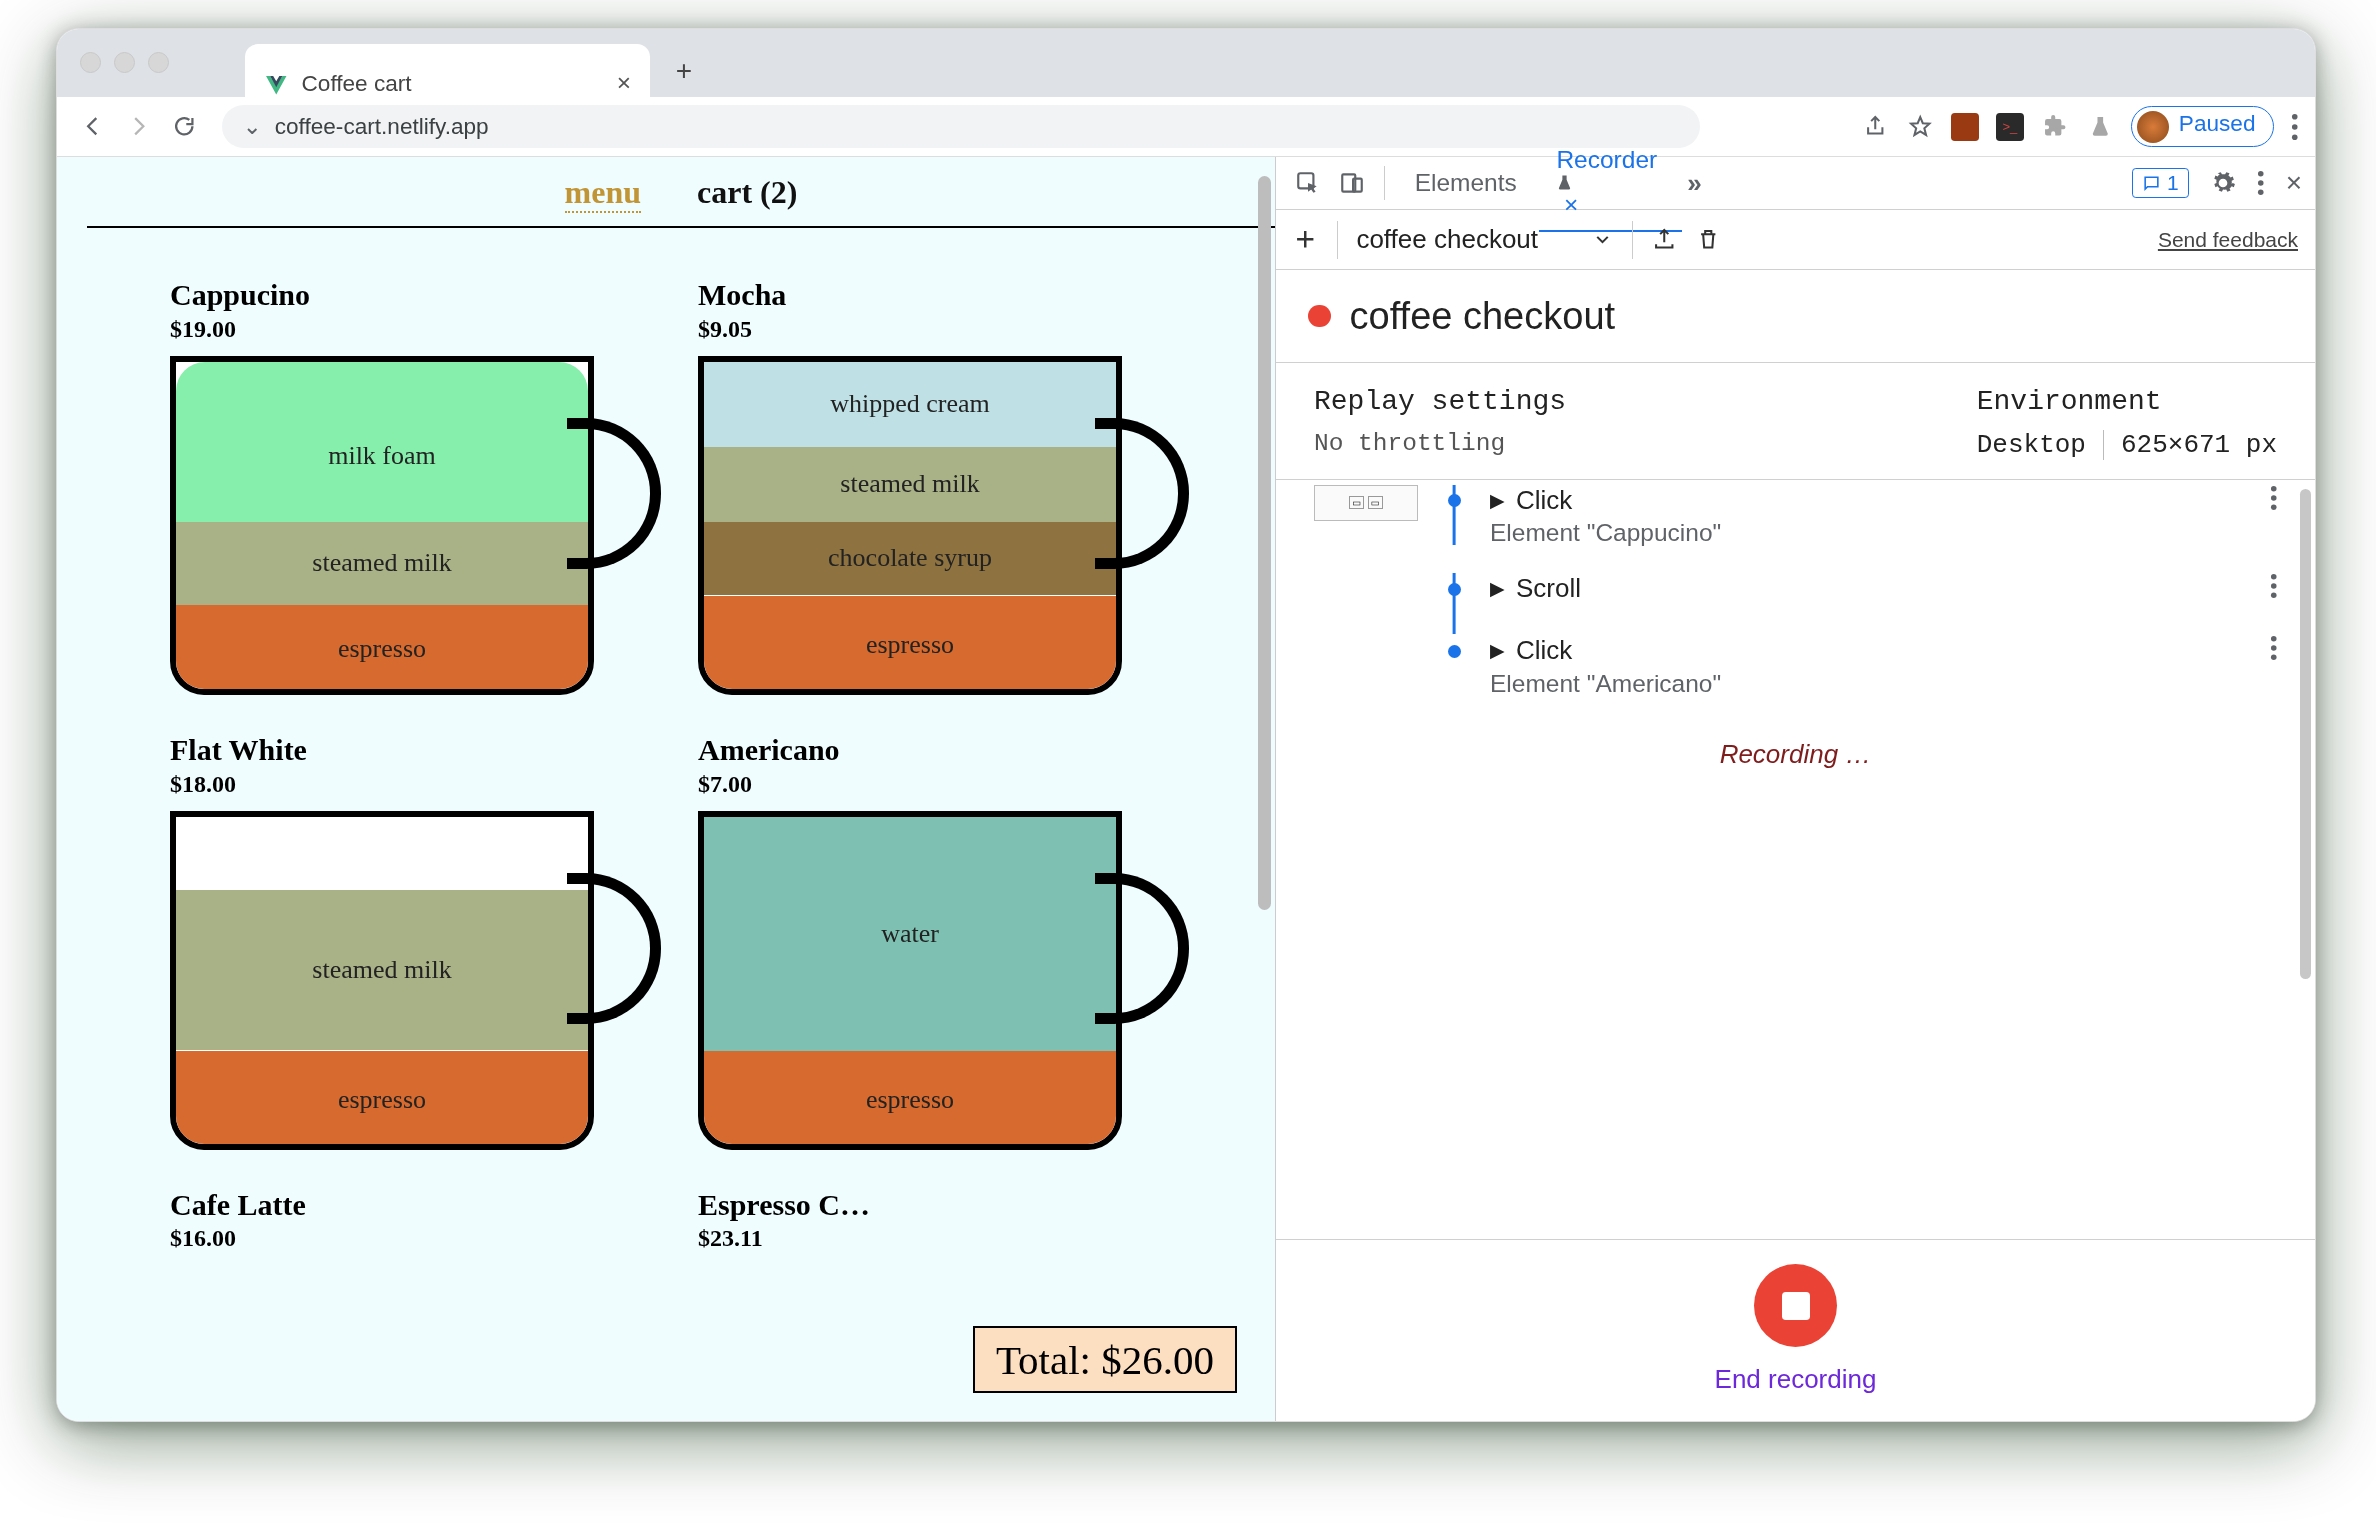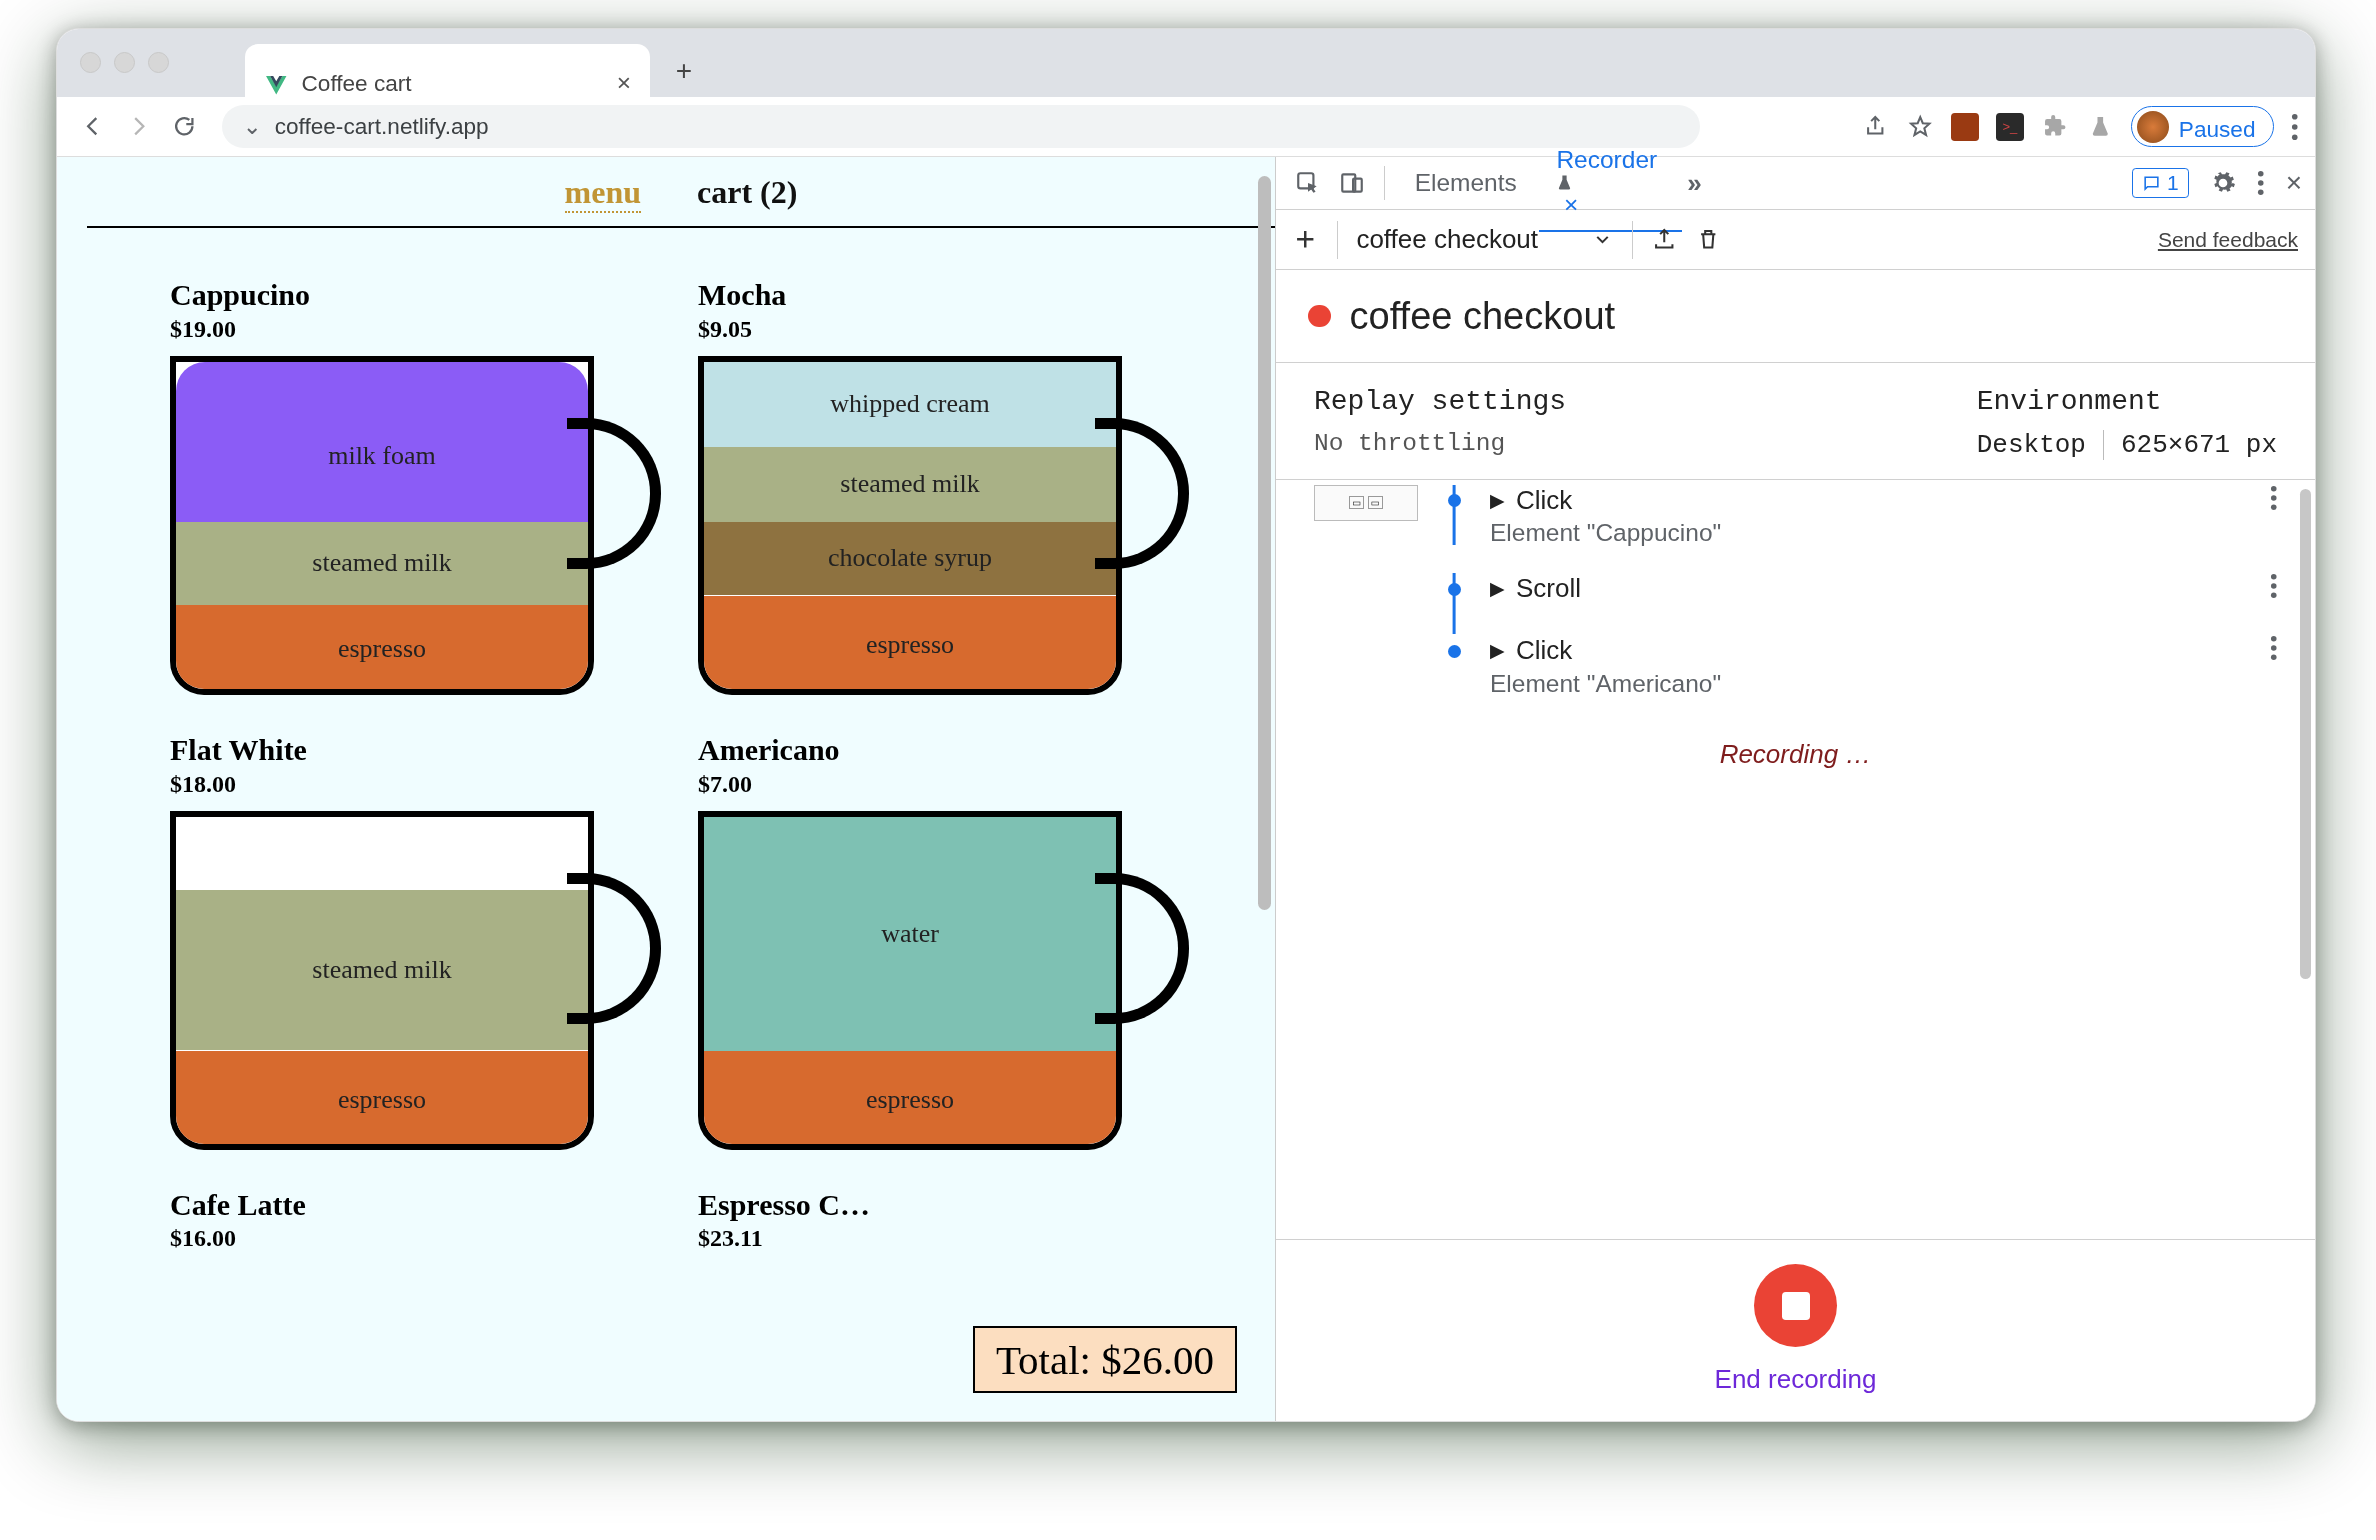--- a/index.html
+++ b/index.html
@@ -66,21 +66,21 @@
   display:flex; align-items:center;
   padding:0 21px;
   font-size:22.6px; color:#3c4043;
   gap:13px;
   width: 1478px;
 }
 .url-field .chev { color:#5f6368; }
 .addr-right { margin-left:auto; display:flex; align-items:center; gap:17px; }
 .ext-icon { width:28px; height:28px; display:flex; align-items:center; justify-content:center; }
 .paused-pill {
-  display:flex; align-items:flex-end; gap:9.4px;
+  display:flex; align-items:flex-start; gap:9.4px;
   border:1.9px solid #1a73e8; border-radius:22.6px;
   padding:3.8px 17px 3.8px 5.6px;
   color:#1a73e8; font-size:22.6px;
 }
 .avatar { width:32px; height:32px; border-radius:50%; background: radial-gradient(#d97b3a,#8a4a1a); }
 .menu-dots { color:#5f6368; }
 
 
 .content-split { display:flex; height: calc(100% - 128px); }
 .page { flex:1; background:#f0fdff; overflow:hidden; position:relative; }
@@ -336,21 +336,21 @@
       <div class="page-nav">
         <span class="menu-link">menu</span>
         <span class="cart-link">cart (2)</span>
       </div>
       <div class="products" id="products">
           <div class="product">
     <h3>Cappucino</h3>
     <div class="price">$19.00</div>
     <div class="cup">
        <div class="cup-body">
-                <div class="layer" style="top:0px;height:189px;background:#8b5cf6;border-radius:29px;">milk foam</div>
+                <div class="layer" style="top:0px;height:189px;background:#86efac;border-radius:29px;">milk foam</div>
                 <div class="layer" style="top:160px;height:83px;background:#a9b186;">steamed milk</div>
                 <div class="layer" style="top:243px;height:89px;background:#d76a2e;">espresso</div>
               </div>
        <div class="handle"></div>
      </div>
           </div>
           <div class="product">
     <h3>Mocha</h3>
     <div class="price">$9.05</div>
     <div class="cup">

